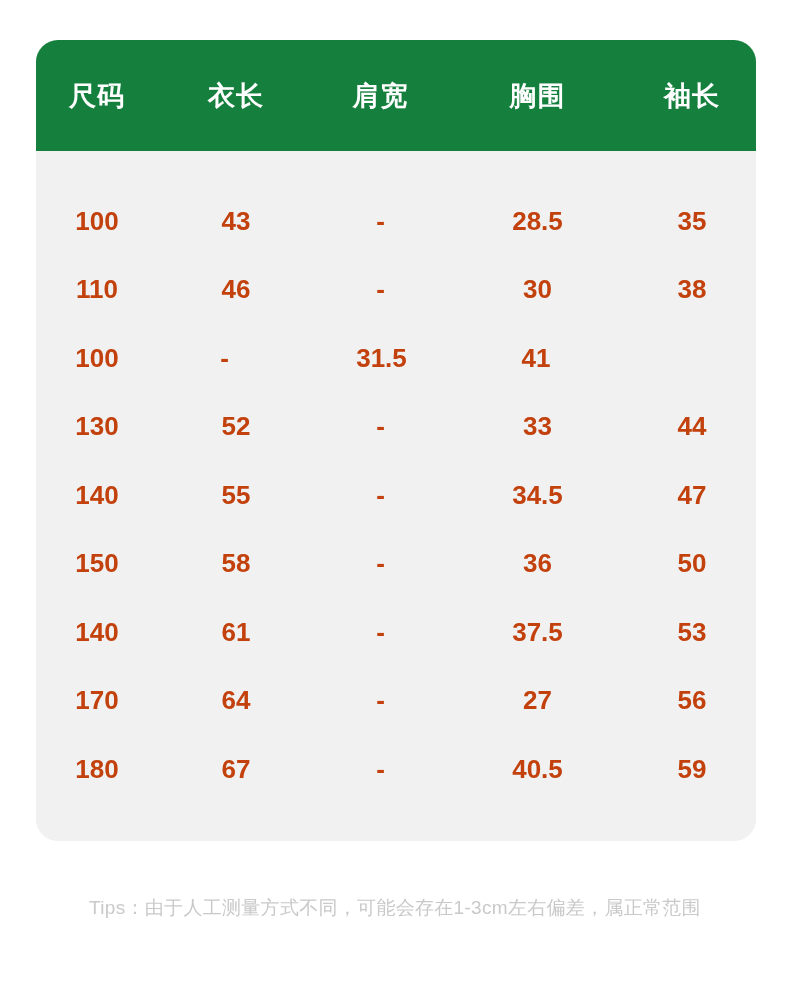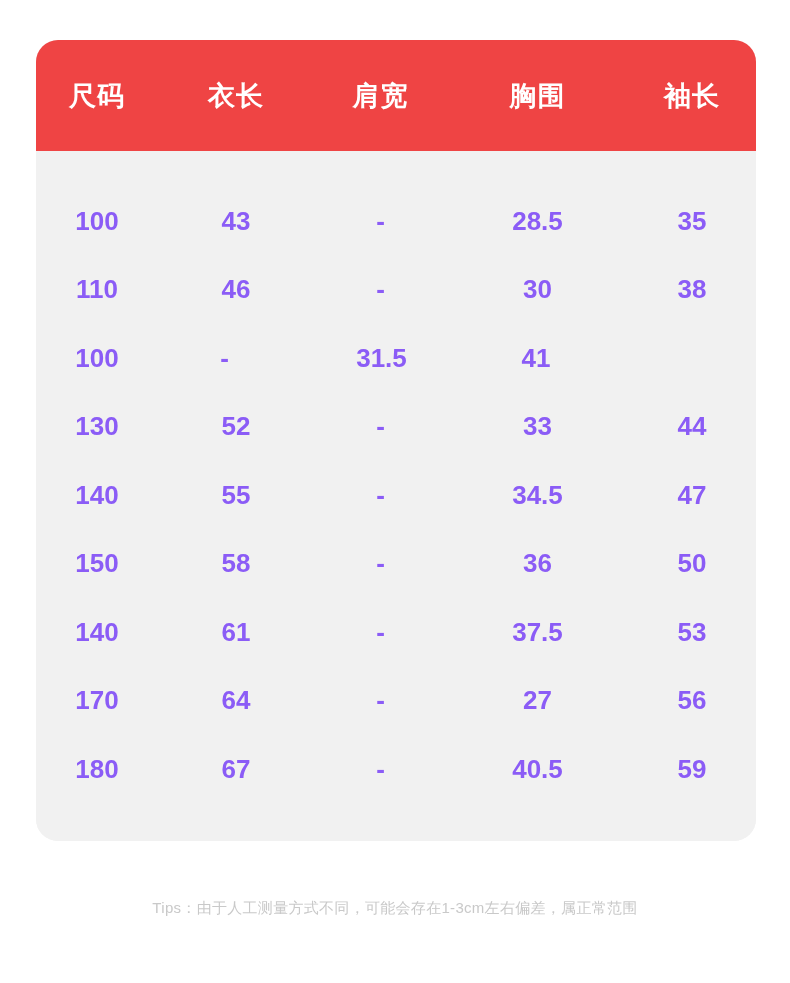--- a/index.html
+++ b/index.html
@@ -29,21 +29,21 @@
     width: 720px;
     background: #f1f1f1;
     border-radius: 22px;
     overflow: hidden;
   }
 
   .card-header {
     display: flex;
     align-items: center;
     height: 111px;
-    background: #ef4444;
+    background: #15803d;
   }
 
   .card-header .cell {
     color: #ffffff;
     font-size: 27px;
     font-weight: bold;
     text-align: center;
     letter-spacing: 1px;
   }
 
@@ -53,42 +53,42 @@
     background: #f1f1f1;
   }
 
   .table-row {
     display: flex;
     align-items: center;
     height: 68.5px;
   }
 
   .table-row .cell {
-    color: #8b5cf6;
+    color: #c2410c;
     font-size: 26px;
     font-weight: bold;
     text-align: center;
     margin-top: 30px;
   }
 
   
   .col-0 { width: 122px; }
   .col-1 { width: 156px; }
   .col-2 { width: 133px; }
   .col-3 { width: 181px; }
   .col-4 { width: 128px; }
 
   .tips {
     position: absolute;
     left: 0;
     top: 893px;
     width: 790px;
     text-align: center;
     color: #c9c9c9;
-    font-size: 15px;
+    font-size: 19px;
     font-weight: normal;
     letter-spacing: 0.3px;
     line-height: 30px;
   }
 </style>
 </head>
 <body>
 
 <div class="page">
 

